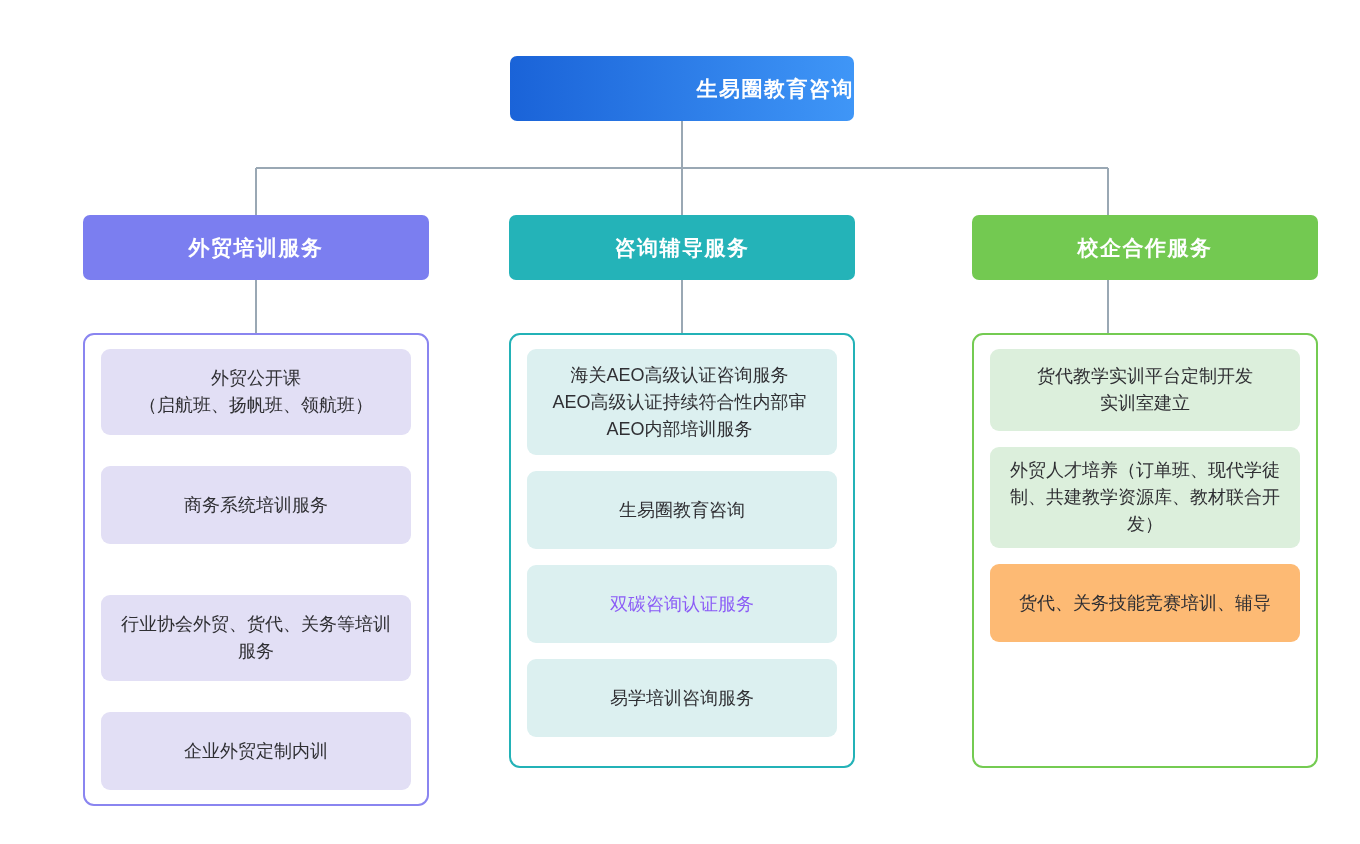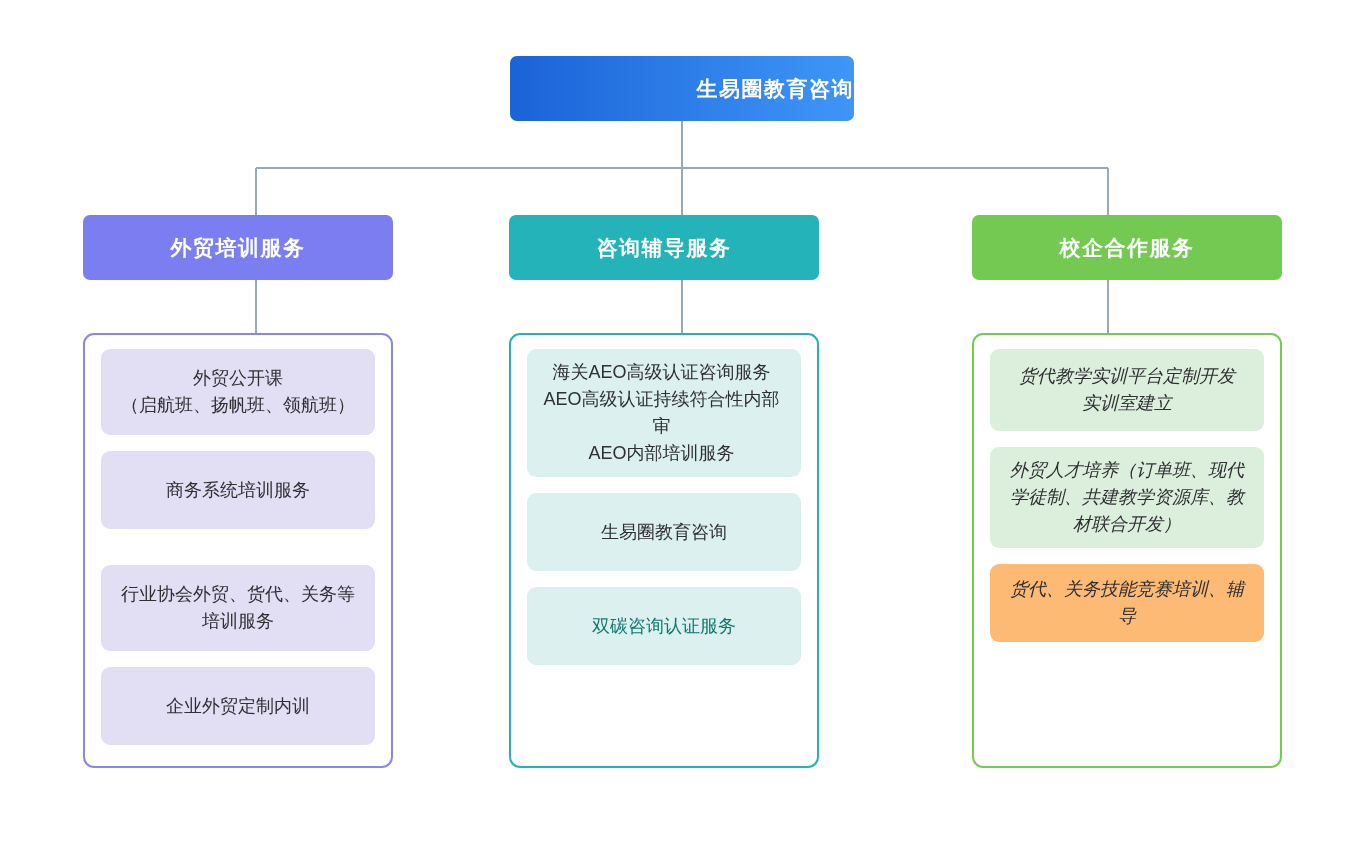--- a/index.html
+++ b/index.html
@@ -47,21 +47,21 @@
     font-size: 21px;
     font-weight: bold;
     letter-spacing: 1.5px;
     box-sizing: border-box;
   }
 
   
   .branch-col {
     position: absolute;
     top: 215px;
-    width: 310px;
+    width: 346px;
   }
   .branch-col.col-0 { left: 83px; }
   .branch-col.col-1 { left: 509px; }
   .branch-col.col-2 { left: 972px; }
 
   .branch-header {
     height: 65px;
     border-radius: 7px;
     display: flex;
     align-items: center;
@@ -138,49 +138,50 @@
 
   <div class="root-node" style="background: linear-gradient(90deg, rgb(26, 99, 216) 0%, rgb(63, 150, 247) 100%); color: rgb(255, 255, 255);">
     <span>生易圈教育咨询</span>
   </div>
 
   <div class="branch-col col-0">
     <div class="branch-header" style="background: rgb(123, 126, 240); color: rgb(255, 255, 255);">
       <span>外贸培训服务</span>
     </div>
     <div class="branch-gap"></div>
-    <div class="branch-body" style="border-color: rgb(138, 133, 240);">
+    <div class="branch-body" style="border-color: rgb(138, 133, 240); gap: 15px;">
       <div class="leaf-card tall-2" style="background: rgb(226, 223, 245); color: rgb(47, 47, 51);">外贸公开课
 （启航班、扬帆班、领航班）</div>
       <div class="leaf-card" style="background: rgb(226, 223, 245); color: rgb(47, 47, 51);">商务系统培训服务</div>
       <div class="leaf-card tall-2" style="background: rgb(226, 223, 245); color: rgb(47, 47, 51); margin-top: 20px;">行业协会外贸、货代、关务等培训服务</div>
       <div class="leaf-card" style="background: rgb(226, 223, 245); color: rgb(47, 47, 51);">企业外贸定制内训</div>
     </div>
   </div>
 
   <div class="branch-col col-1">
     <div class="branch-header" style="background: rgb(36, 179, 184); color: rgb(255, 255, 255); text-align: right;">
       <span>咨询辅导服务</span>
     </div>
     <div class="branch-gap"></div>
     <div class="branch-body" style="border-color: rgb(35, 178, 183);">
       <div class="leaf-card tall-3" style="background: rgb(220, 240, 240); color: rgb(47, 47, 51); padding-left: 9px;">海关AEO高级认证咨询服务
 AEO高级认证持续符合性内部审
 AEO内部培训服务</div>
       <div class="leaf-card" style="background: rgb(220, 240, 240); color: rgb(47, 47, 51);">生易圈教育咨询</div>
-      <div class="leaf-card" style="background: rgb(220, 240, 240); color: #0f766e;">双碳咨询认证服务</div>
+      <div class="leaf-card" style="background: rgb(220, 240, 240); color: #8b5cf6;">双碳咨询认证服务</div>
+      <div class="leaf-card" style="background: rgb(220, 240, 240); color: rgb(47, 47, 51);">易学培训咨询服务</div>
     </div>
   </div>
 
   <div class="branch-col col-2">
     <div class="branch-header" style="background: rgb(115, 201, 81); color: rgb(255, 255, 255);">
       <span>校企合作服务</span>
     </div>
     <div class="branch-gap"></div>
-    <div class="branch-body" style="border-color: rgb(116, 203, 82); font-style: italic;">
+    <div class="branch-body" style="border-color: rgb(116, 203, 82);">
       <div class="leaf-card tall-2" style="background: rgb(220, 239, 220); color: rgb(47, 47, 51);">货代教学实训平台定制开发
 实训室建立</div>
       <div class="leaf-card tall-3" style="background: rgb(220, 239, 220); color: rgb(47, 47, 51);">外贸人才培养（订单班、现代学徒制、共建教学资源库、教材联合开发）</div>
       <div class="leaf-card" style="background: #fdba74; color: rgb(47, 47, 51);">货代、关务技能竞赛培训、辅导</div>
     </div>
   </div>
 
 </div>
 
 </body></html>

